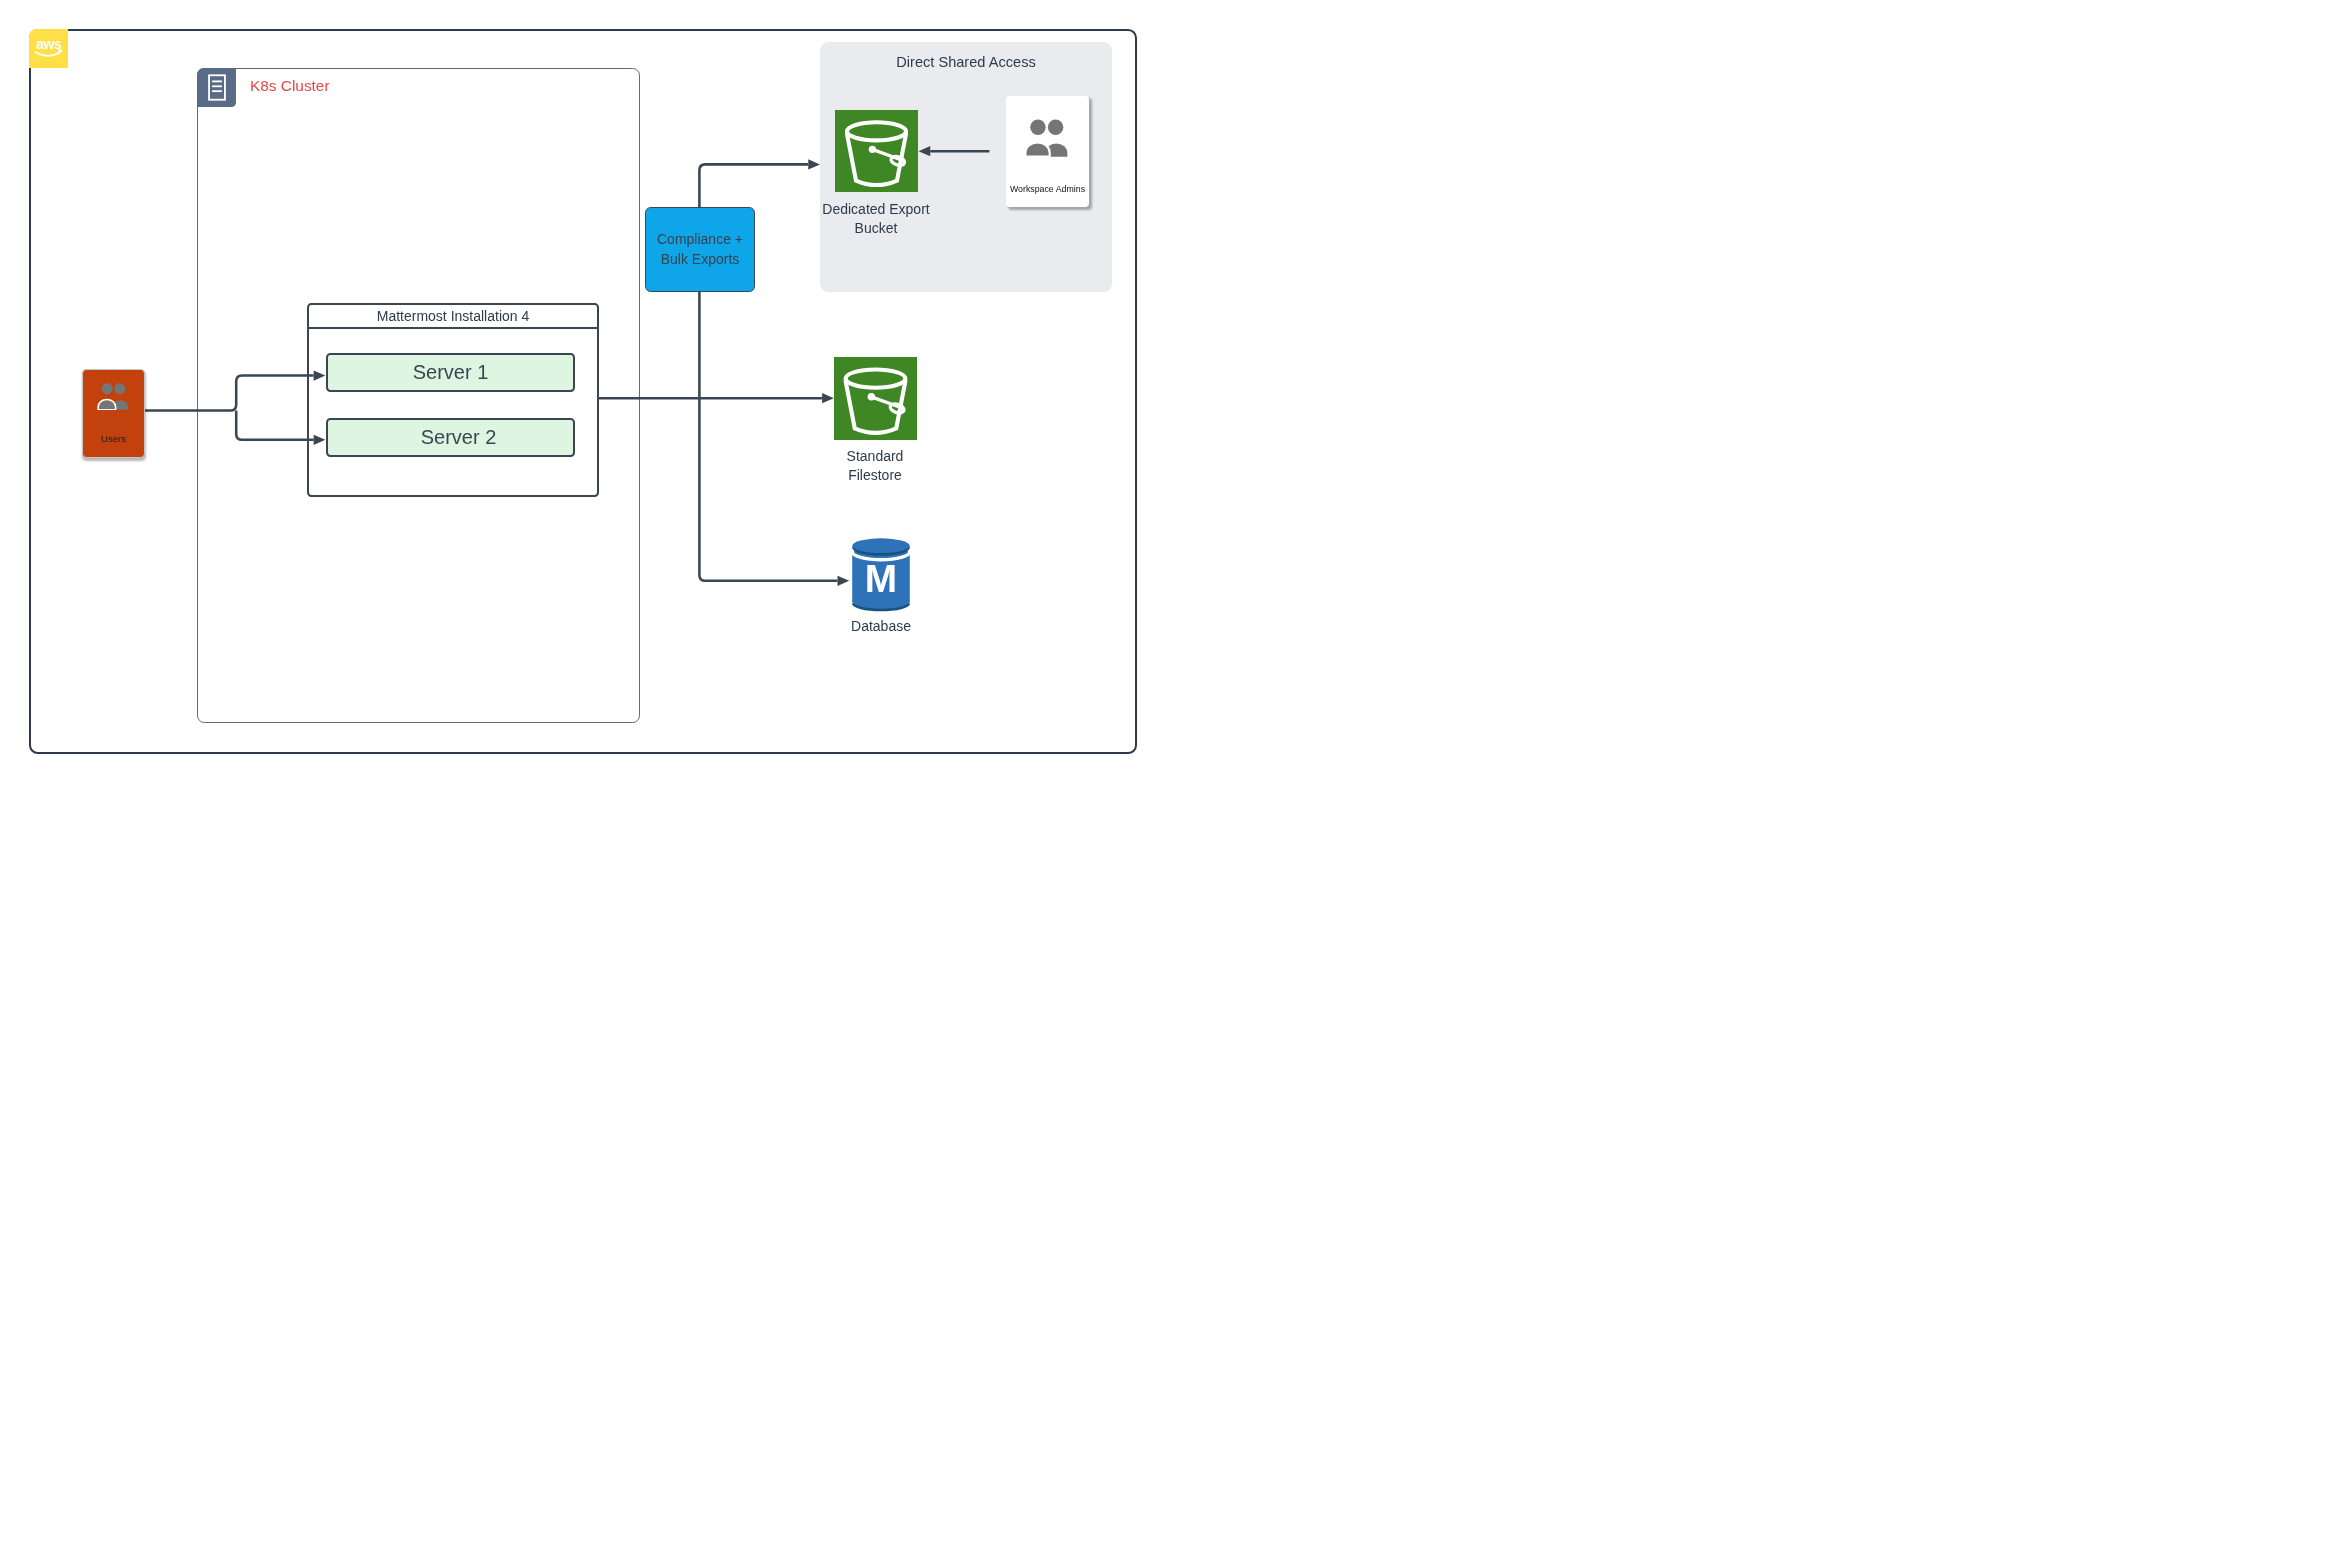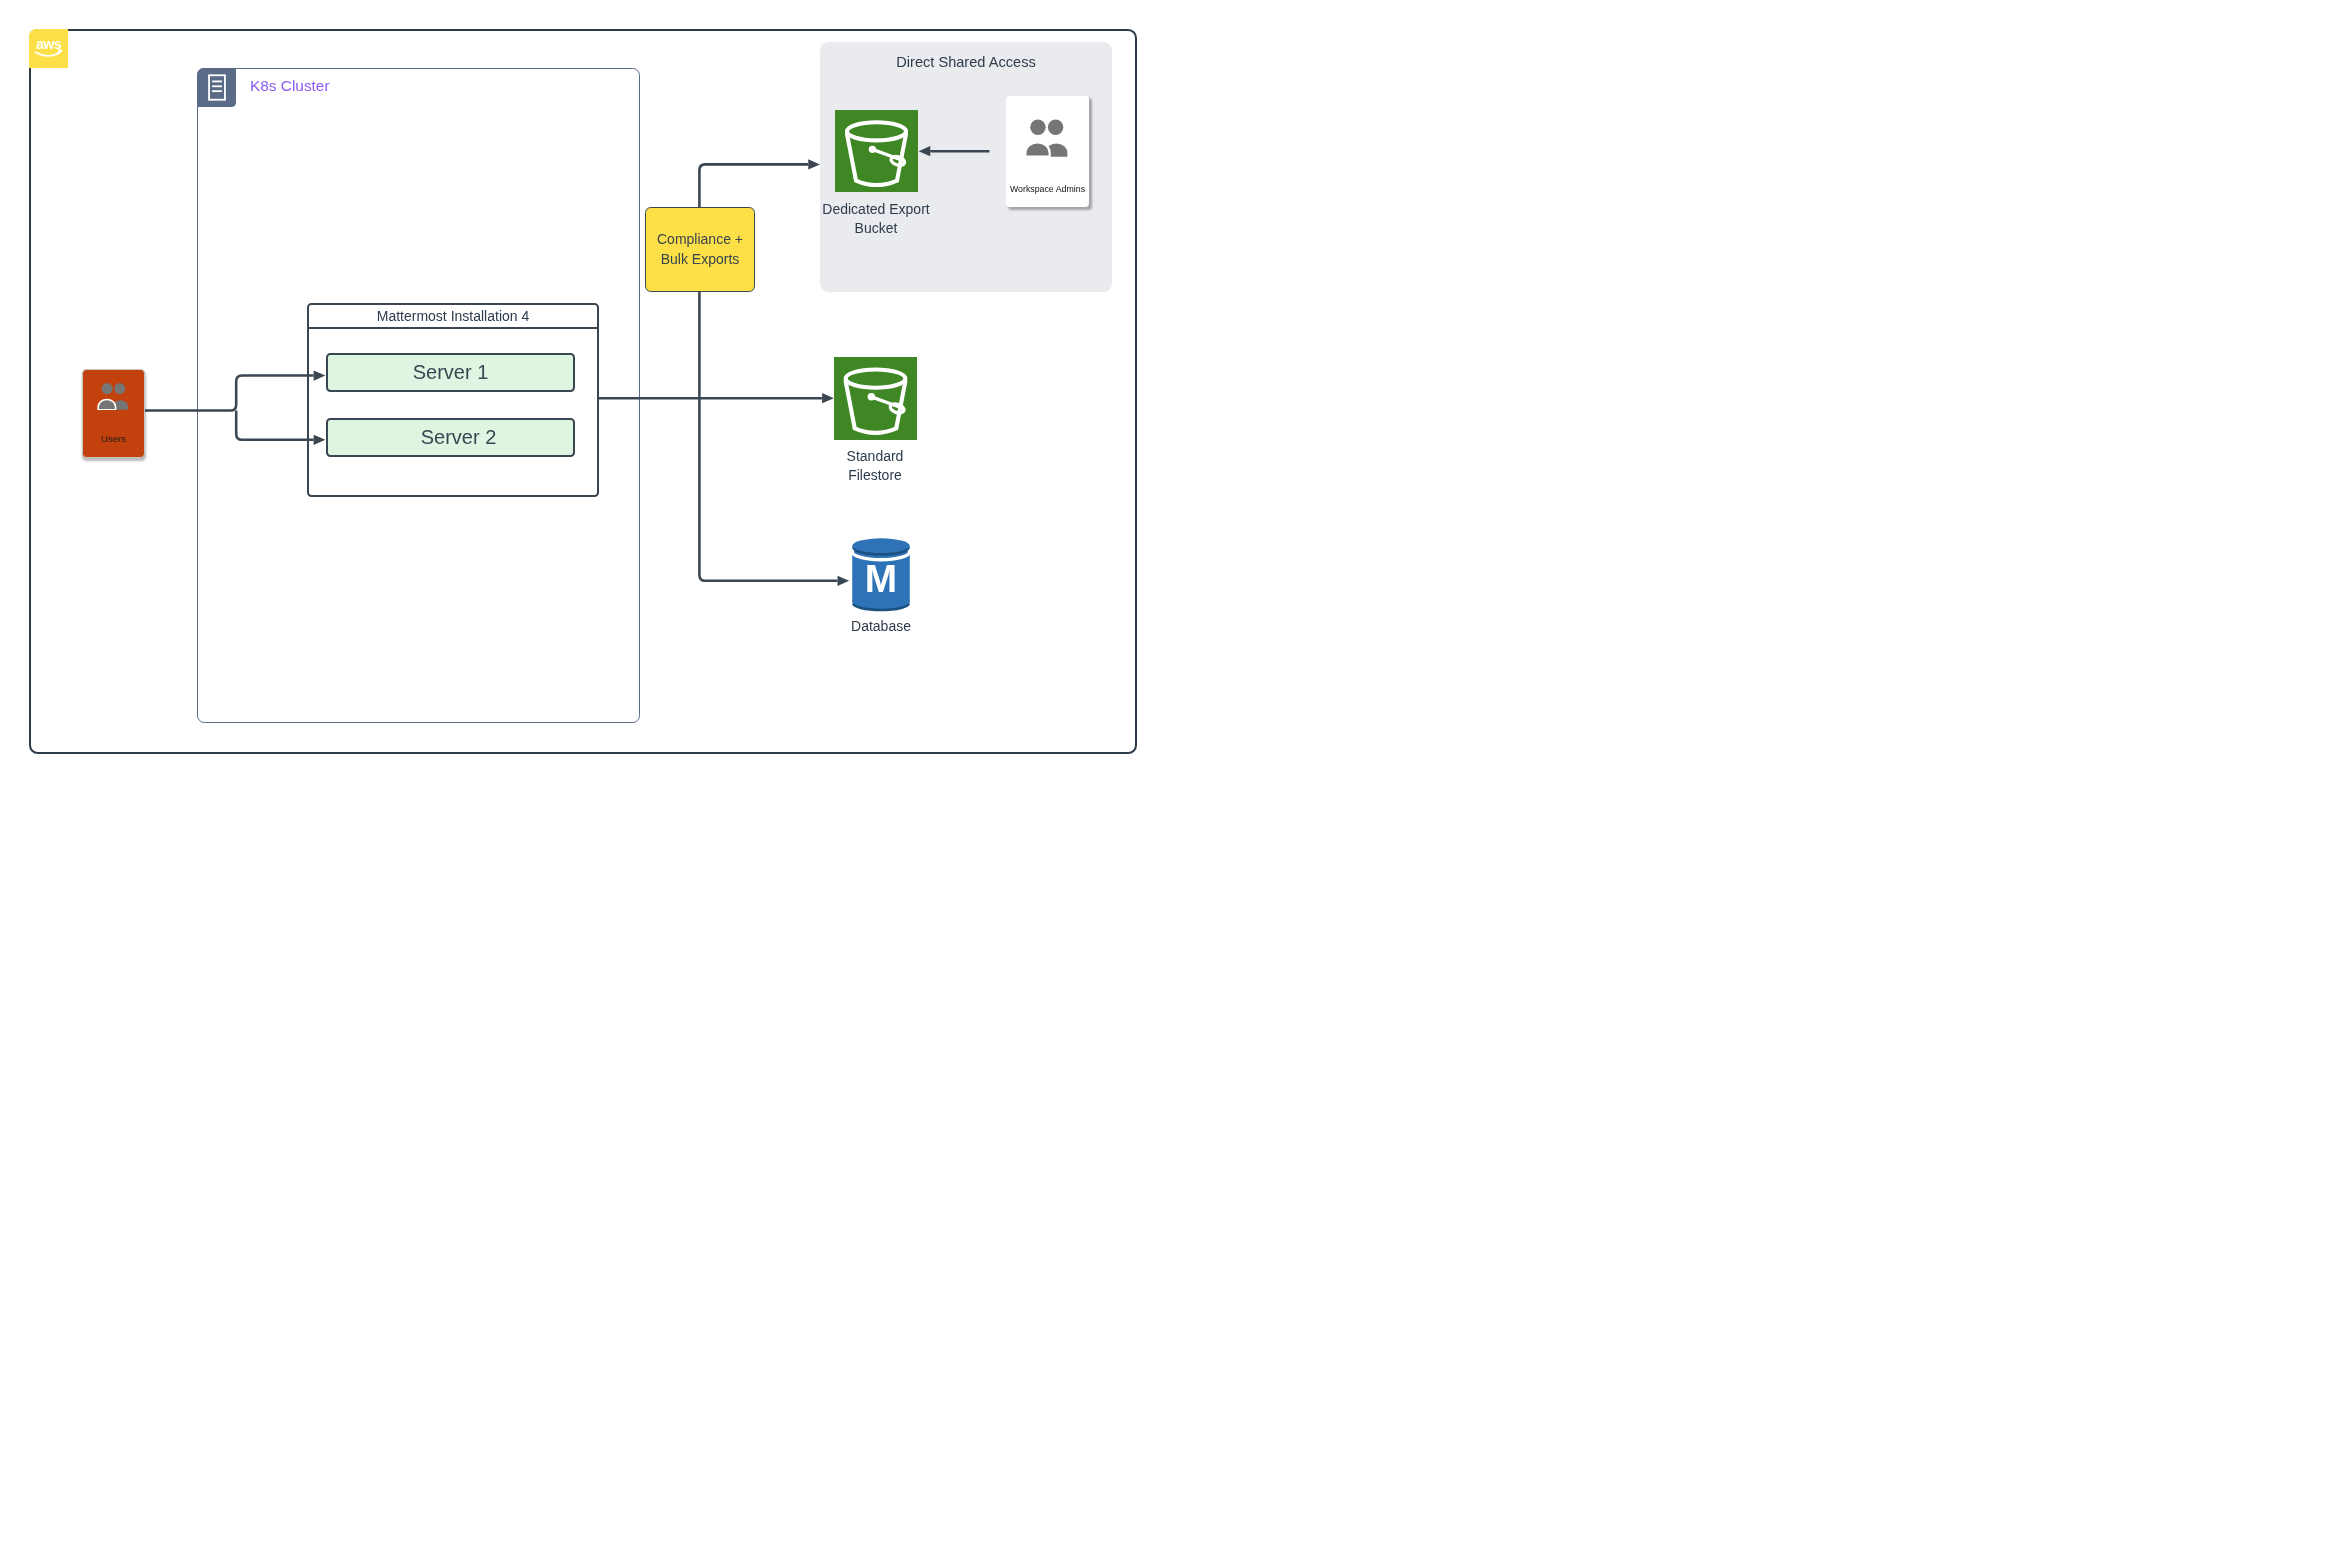--- a/index.html
+++ b/index.html
@@ -32,21 +32,21 @@
     border: 1.8px solid #5a6b87; border-radius: 7.3px;
     z-index: 2;
   }
   #k8s-badge {
     left: 197px; top: 68px; width: 39px; height: 39px;
     background: #5a6b87; border-radius: 6.6px 0 4.4px 0;
     display: flex; align-items: center; justify-content: center;
     z-index: 3;
   }
   #k8s-label {
-    left: 250px; top: 77px; font-size: 15.4px; color: #8b5cf6;
+    left: 250px; top: 77px; font-size: 15.4px; color: #ef4444;
     z-index: 3; white-space: nowrap;
   }
 
   
   #mattermost-box {
     left: 307px; top: 303px; width: 292px; height: 194px;
     background: #ffffff; border: 2.2px solid #3a4651; border-radius: 4.4px;
     z-index: 3; box-sizing: border-box;
   }
   #mattermost-header {
@@ -73,21 +73,21 @@
   }
   #users-label {
     position: absolute; left: 0; bottom: 13px; width: 100%;
     text-align: center; font-size: 9.5px; color: #1c1c1c;
   }
   #users-icon { position: absolute; left: 11.7px; top: 12.4px; width: 38px; height: 28px; }
 
   
   #compliance-box {
     left: 645px; top: 207px; width: 110px; height: 85px;
-    background: #fde047; border: 1.1px solid #3a4651; border-radius: 5.8px;
+    background: #0ea5e9; border: 1.1px solid #3a4651; border-radius: 5.8px;
     display: flex; flex-direction: column; align-items: center; justify-content: center;
     font-size: 14px; color: #37434f; line-height: 1.4; text-align: center;
     z-index: 5; box-sizing: border-box;
   }
 
   
   #dsa-region {
     left: 820px; top: 42px; width: 292px; height: 250px;
     background: #e9ebee; border-radius: 8.8px;
     z-index: 1;

